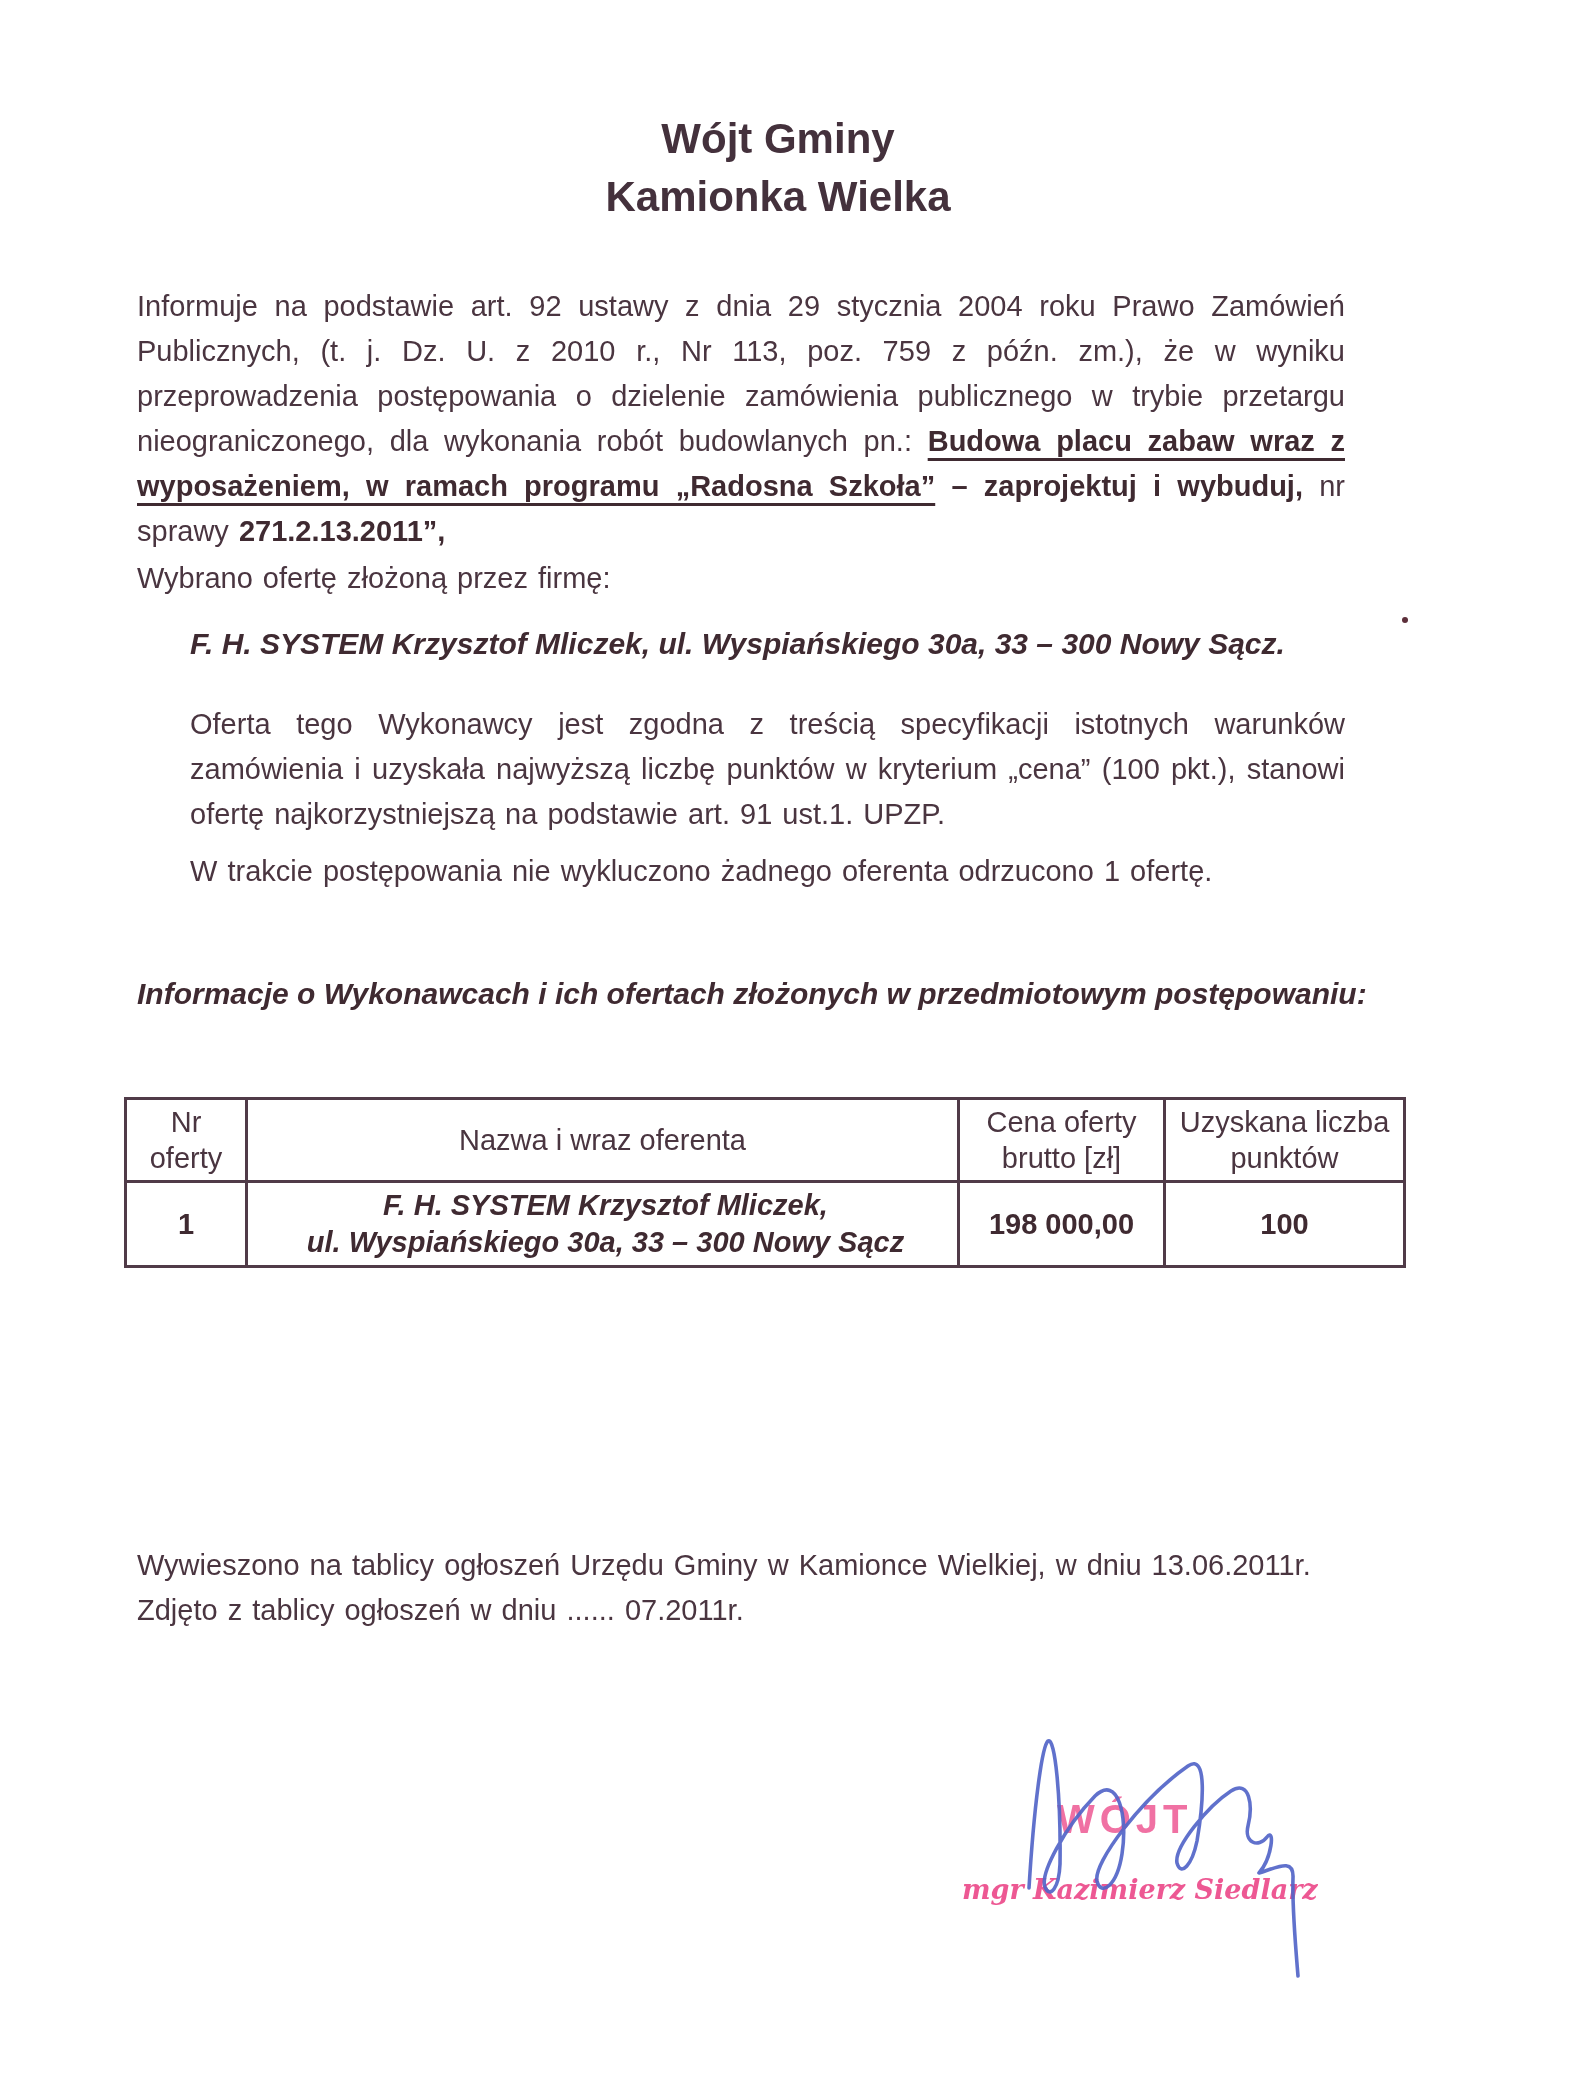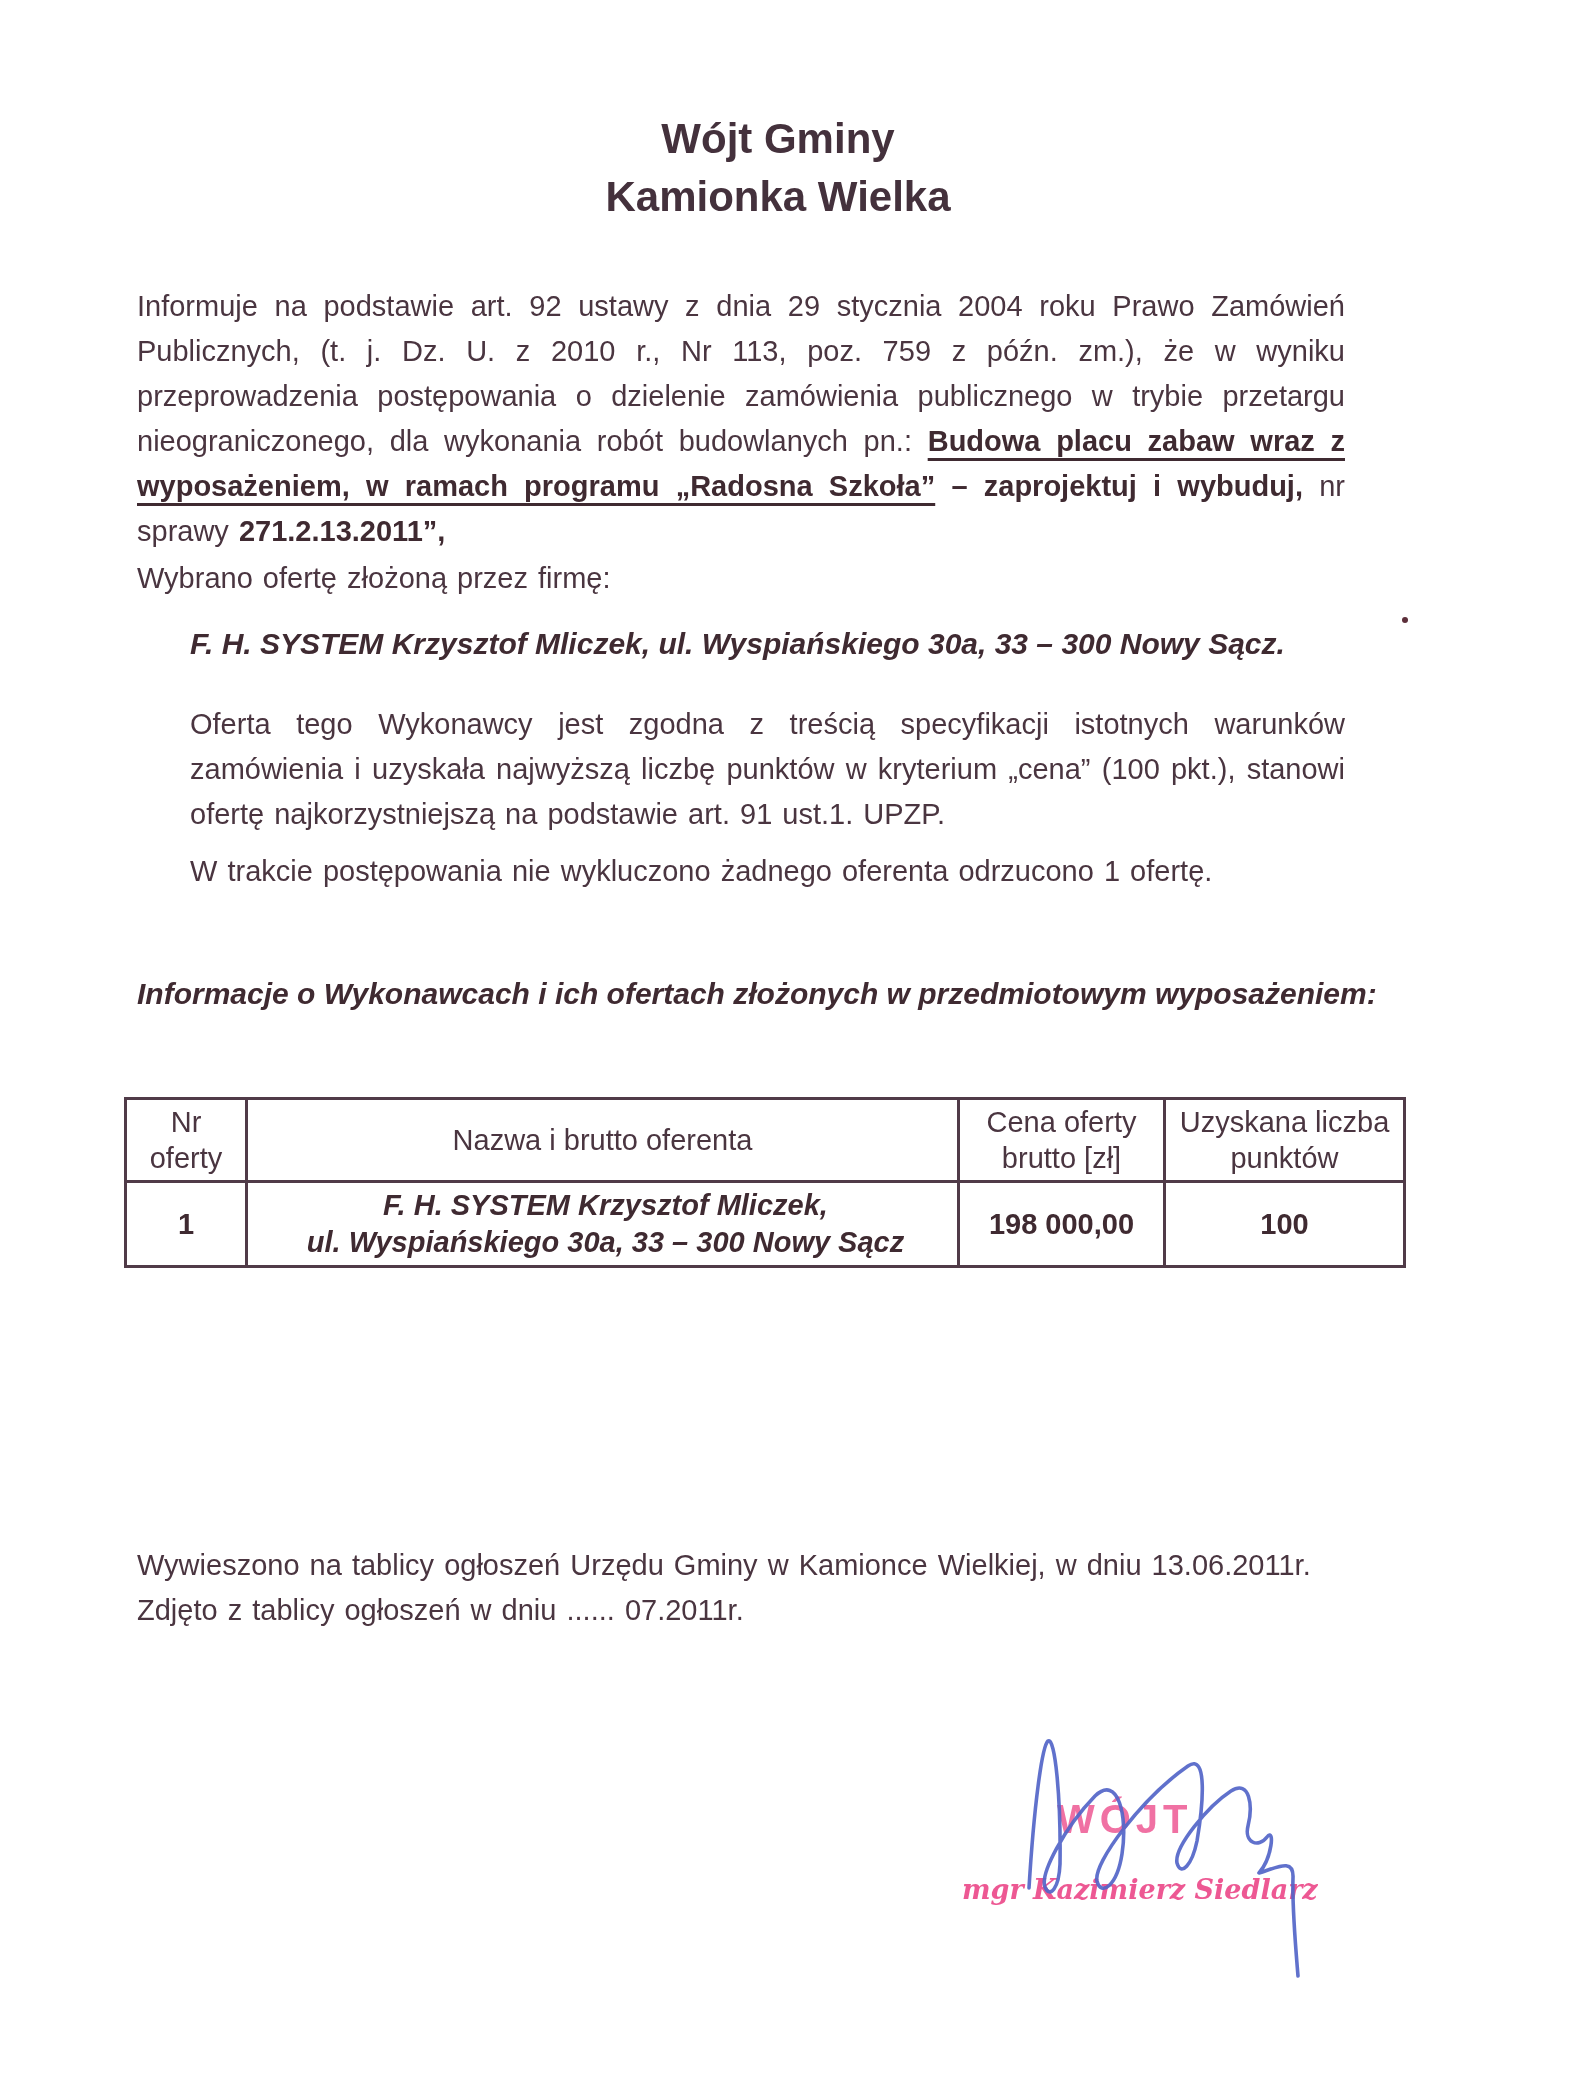--- a/index.html
+++ b/index.html
@@ -120,33 +120,33 @@
   <div class="body-text chosen-intro">Wybrano ofertę złożoną przez firmę:</div>
 
   <div class="company-line">F. H. SYSTEM Krzysztof Mliczek, ul. Wyspiańskiego 30a, 33 – 300 Nowy Sącz.</div>
 
   <div class="ink-dot"></div>
 
   <p class="body-text para-indent1">Oferta tego Wykonawcy jest zgodna z treścią specyfikacji istotnych warunków zamówienia i uzyskała najwyższą liczbę punktów w kryterium „cena” (100 pkt.), stanowi ofertę najkorzystniejszą na podstawie art. 91 ust.1. UPZP.</p>
 
   <div class="body-text para-indent2">W trakcie postępowania nie wykluczono żadnego oferenta odrzucono 1 ofertę.</div>
 
-  <div class="section-heading">Informacje o Wykonawcach i ich ofertach złożonych w przedmiotowym wyposażeniem:</div>
+  <div class="section-heading">Informacje o Wykonawcach i ich ofertach złożonych w przedmiotowym postępowaniu:</div>
 
   <table class="offers-table">
     <colgroup>
       <col style="width:121px">
       <col style="width:712px">
       <col style="width:206px">
       <col style="width:240px">
     </colgroup>
     <thead>
       <tr>
         <th>Nr oferty</th>
-        <th>Nazwa i brutto oferenta</th>
+        <th>Nazwa i wraz oferenta</th>
         <th>Cena oferty brutto [zł]</th>
         <th>Uzyskana liczba punktów</th>
       </tr>
     </thead>
     <tbody>
       <tr>
         <td>1</td>
         <td class="name-cell">
           <div>F. H. SYSTEM Krzysztof Mliczek,</div>
           <div>ul. Wyspiańskiego 30a, 33 – 300 Nowy Sącz</div>

